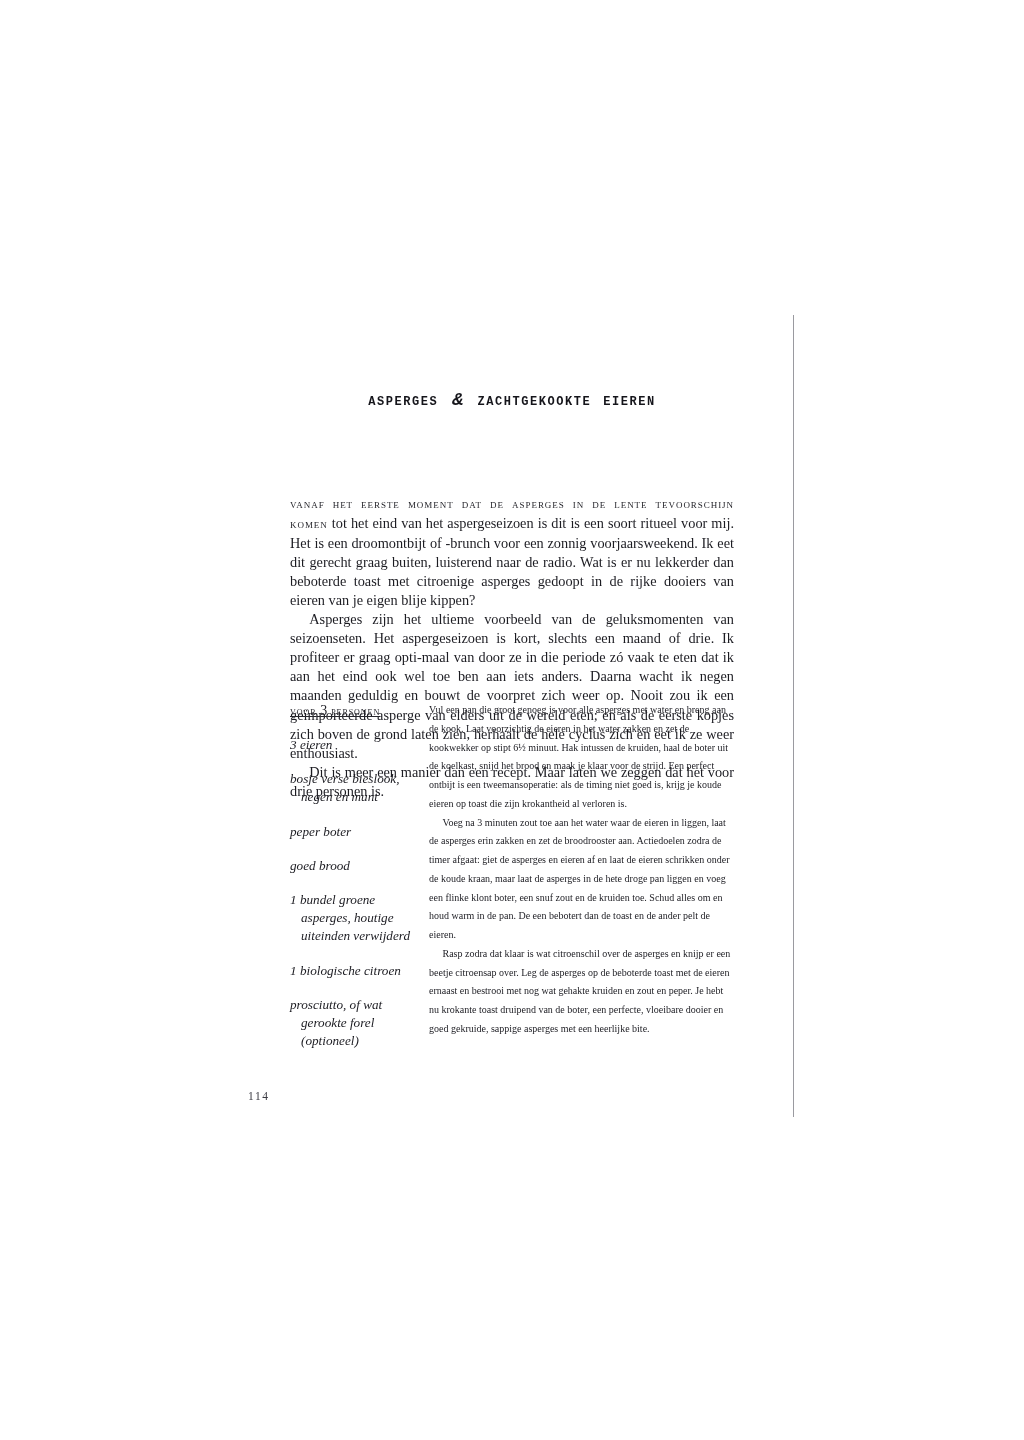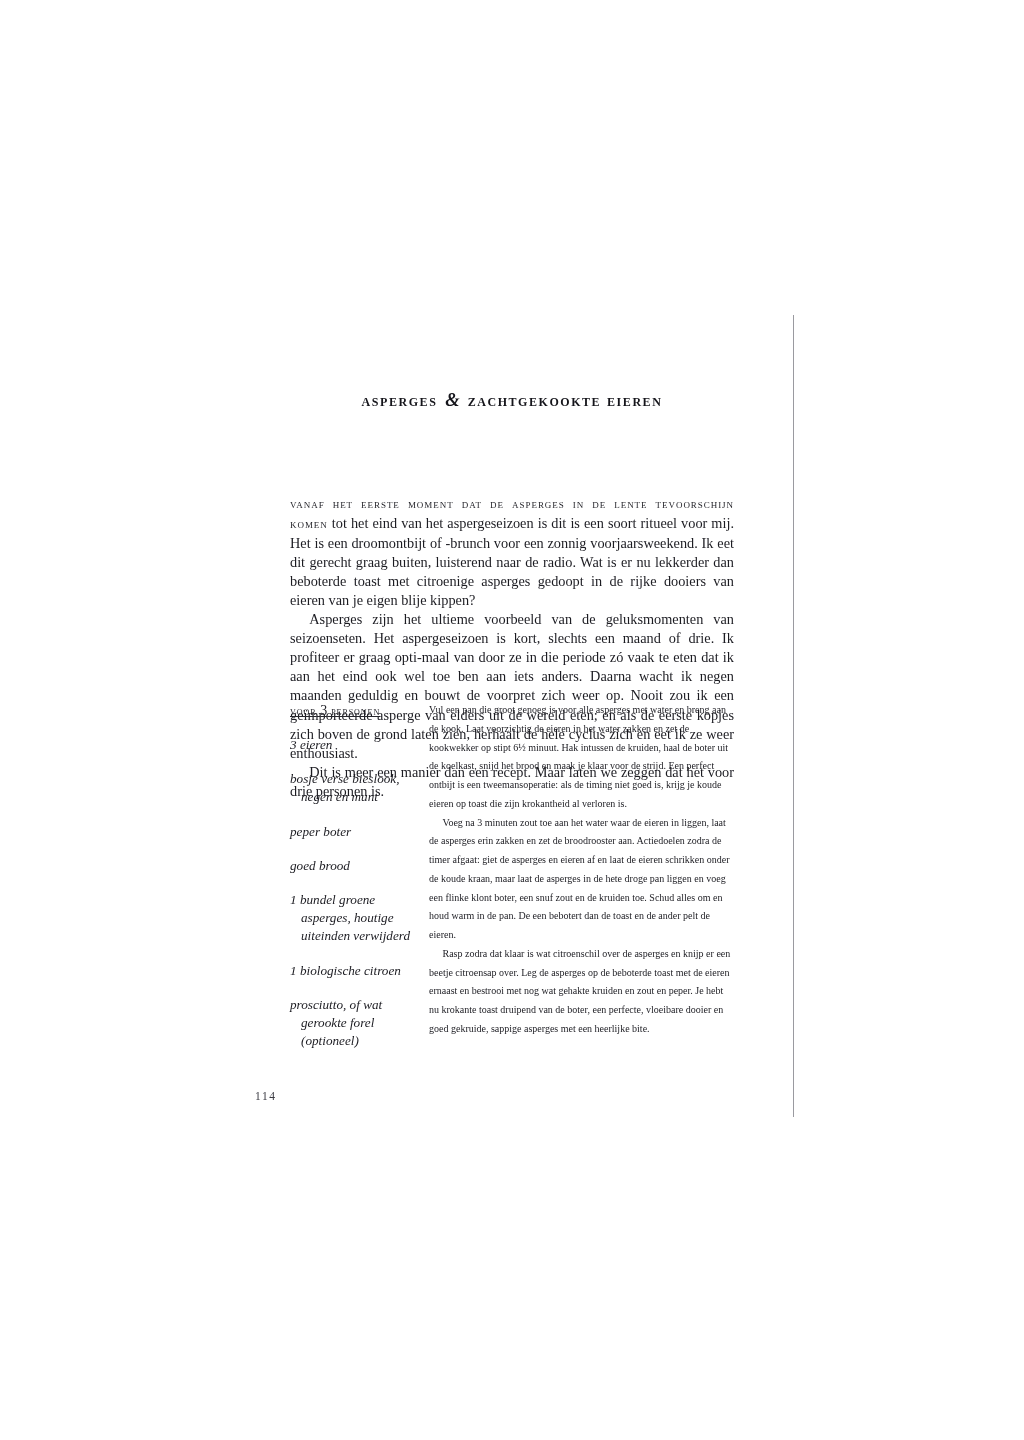--- a/index.html
+++ b/index.html
@@ -40,20 +40,21 @@
     left: 290px;
     top: 378px;
     width: 444px;
     text-align: center;
     font-size: 17.5px;
     letter-spacing: 1.55px;
     font-variant: small-caps;
     text-transform: lowercase;
     color: #15151b;
     white-space: nowrap;
+    font-family: Liberation Mono, monospace;
   }
   #recipe-title .amp {
     font-style: italic;
     font-variant: normal;
     text-transform: none;
     letter-spacing: 0;
     font-size: 18.5px;
     padding: 0 2px;
   }
 
@@ -134,21 +135,21 @@
     font-size: 10px;
     line-height: 18.75px;
     text-align: left;
   }
   #method-col p { margin: 0; }
   #method-col p + p { text-indent: 1.35em; }
 
   
   #folio {
     position: absolute;
-    left: 255px;
+    left: 248px;
     top: 1090px;
     font-size: 11.5px;
     letter-spacing: 1.6px;
     color: #3a3a42;
   }
 </style>
 </head>
 <body>
 
 <div id="page">

